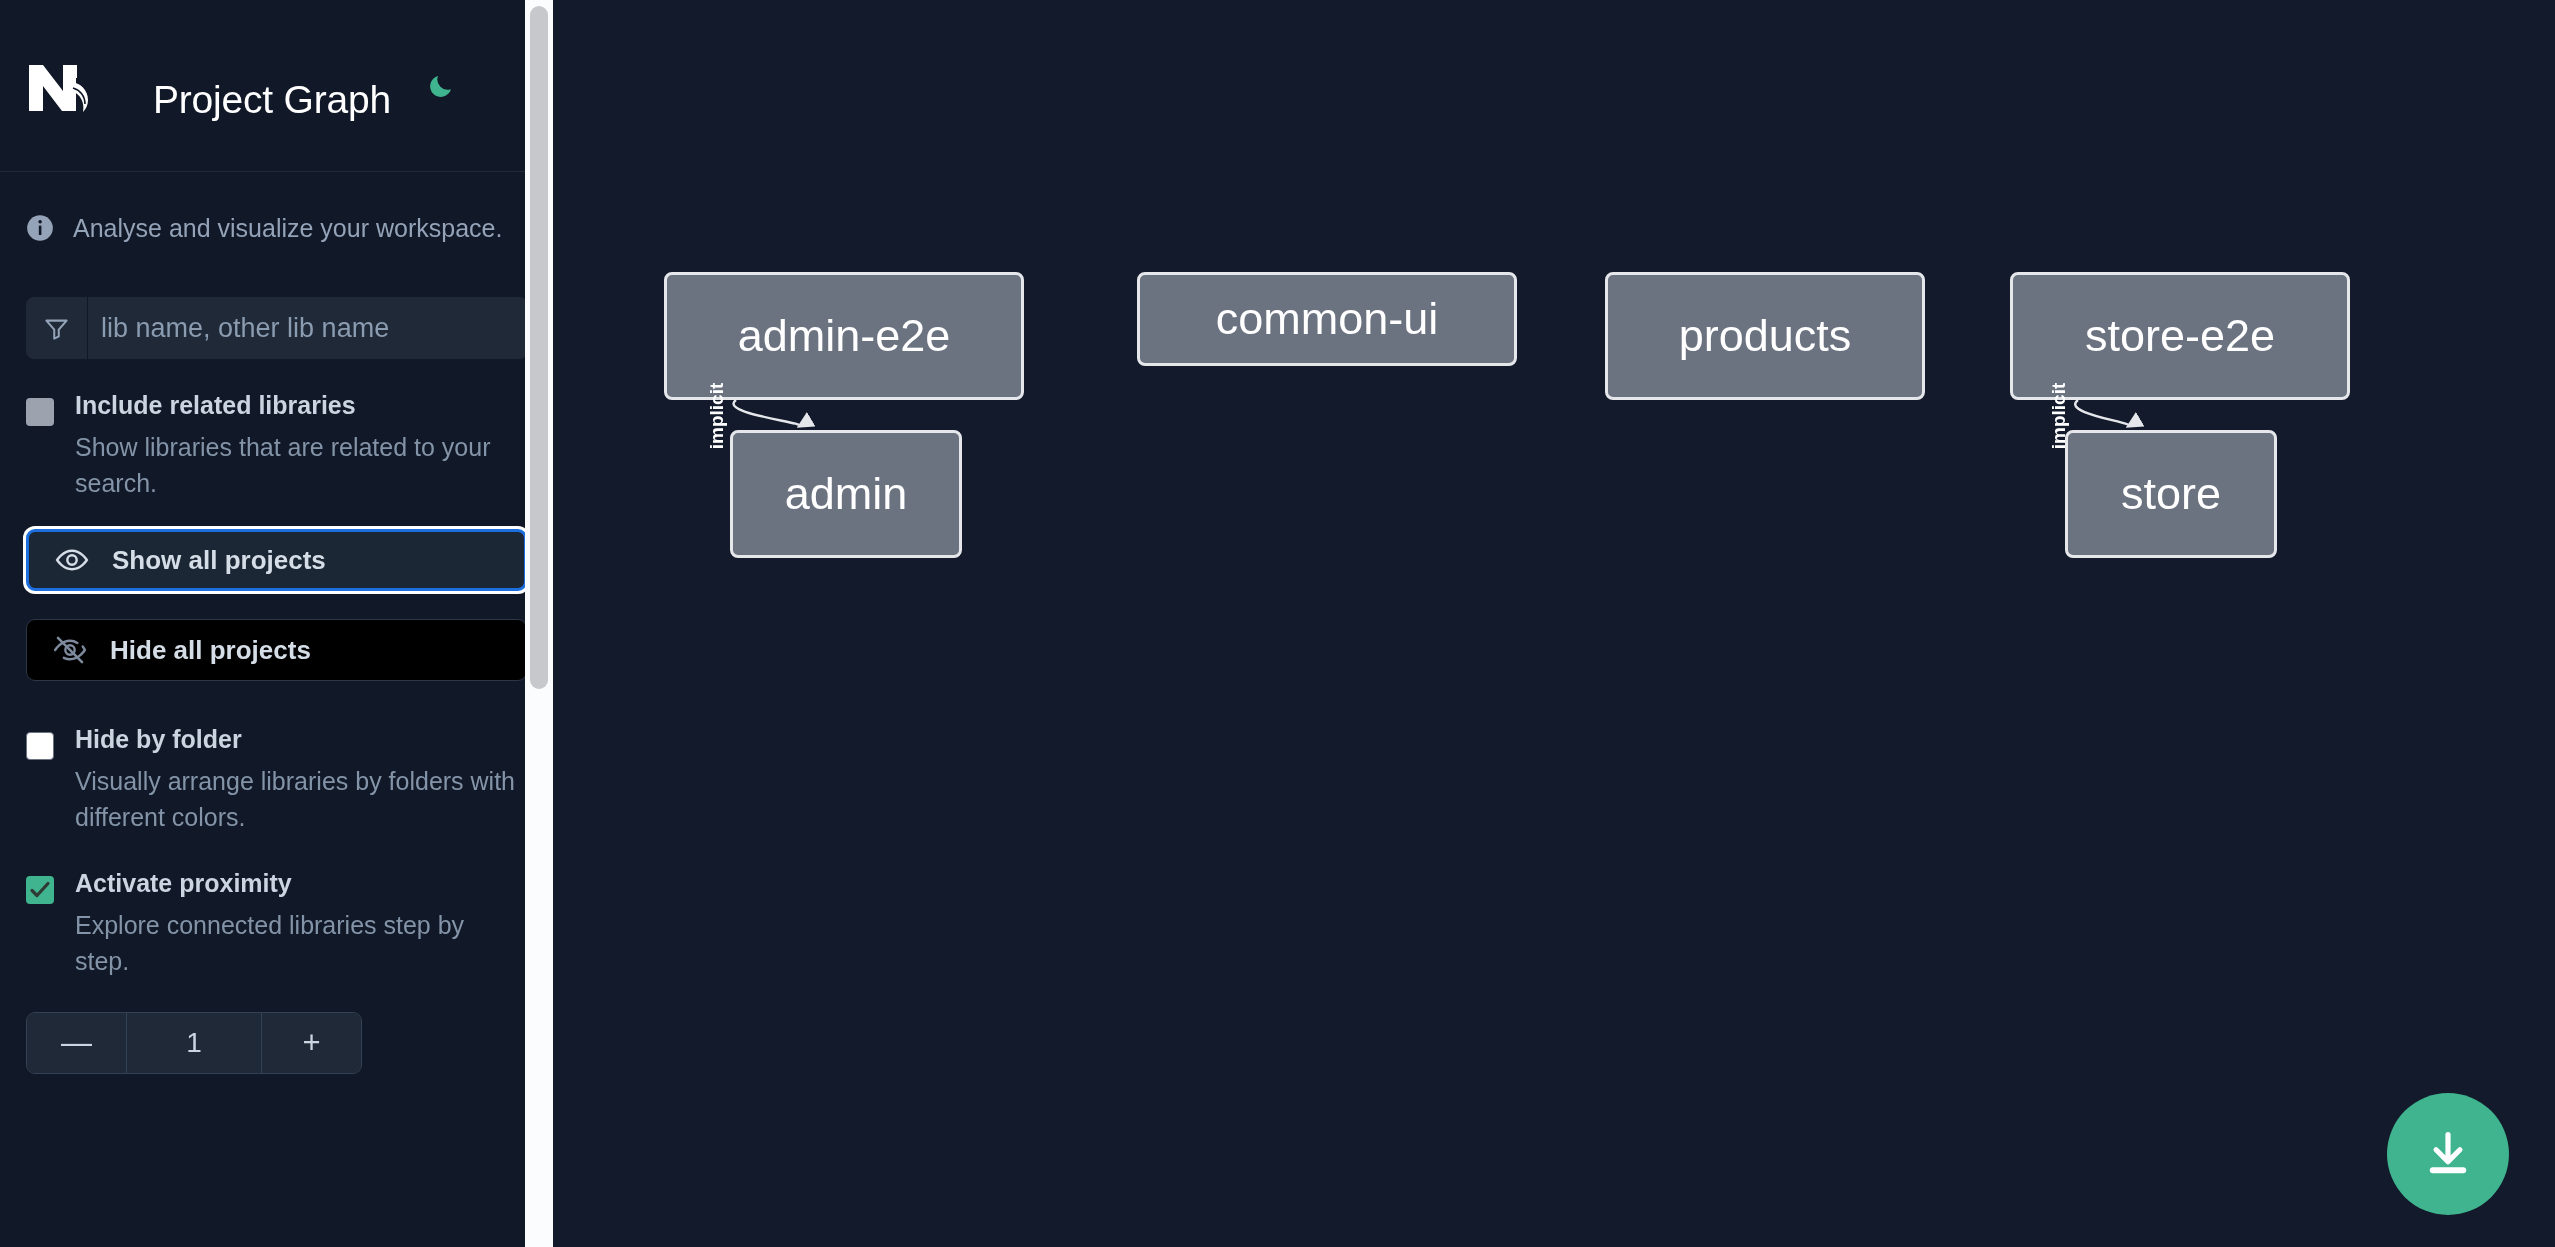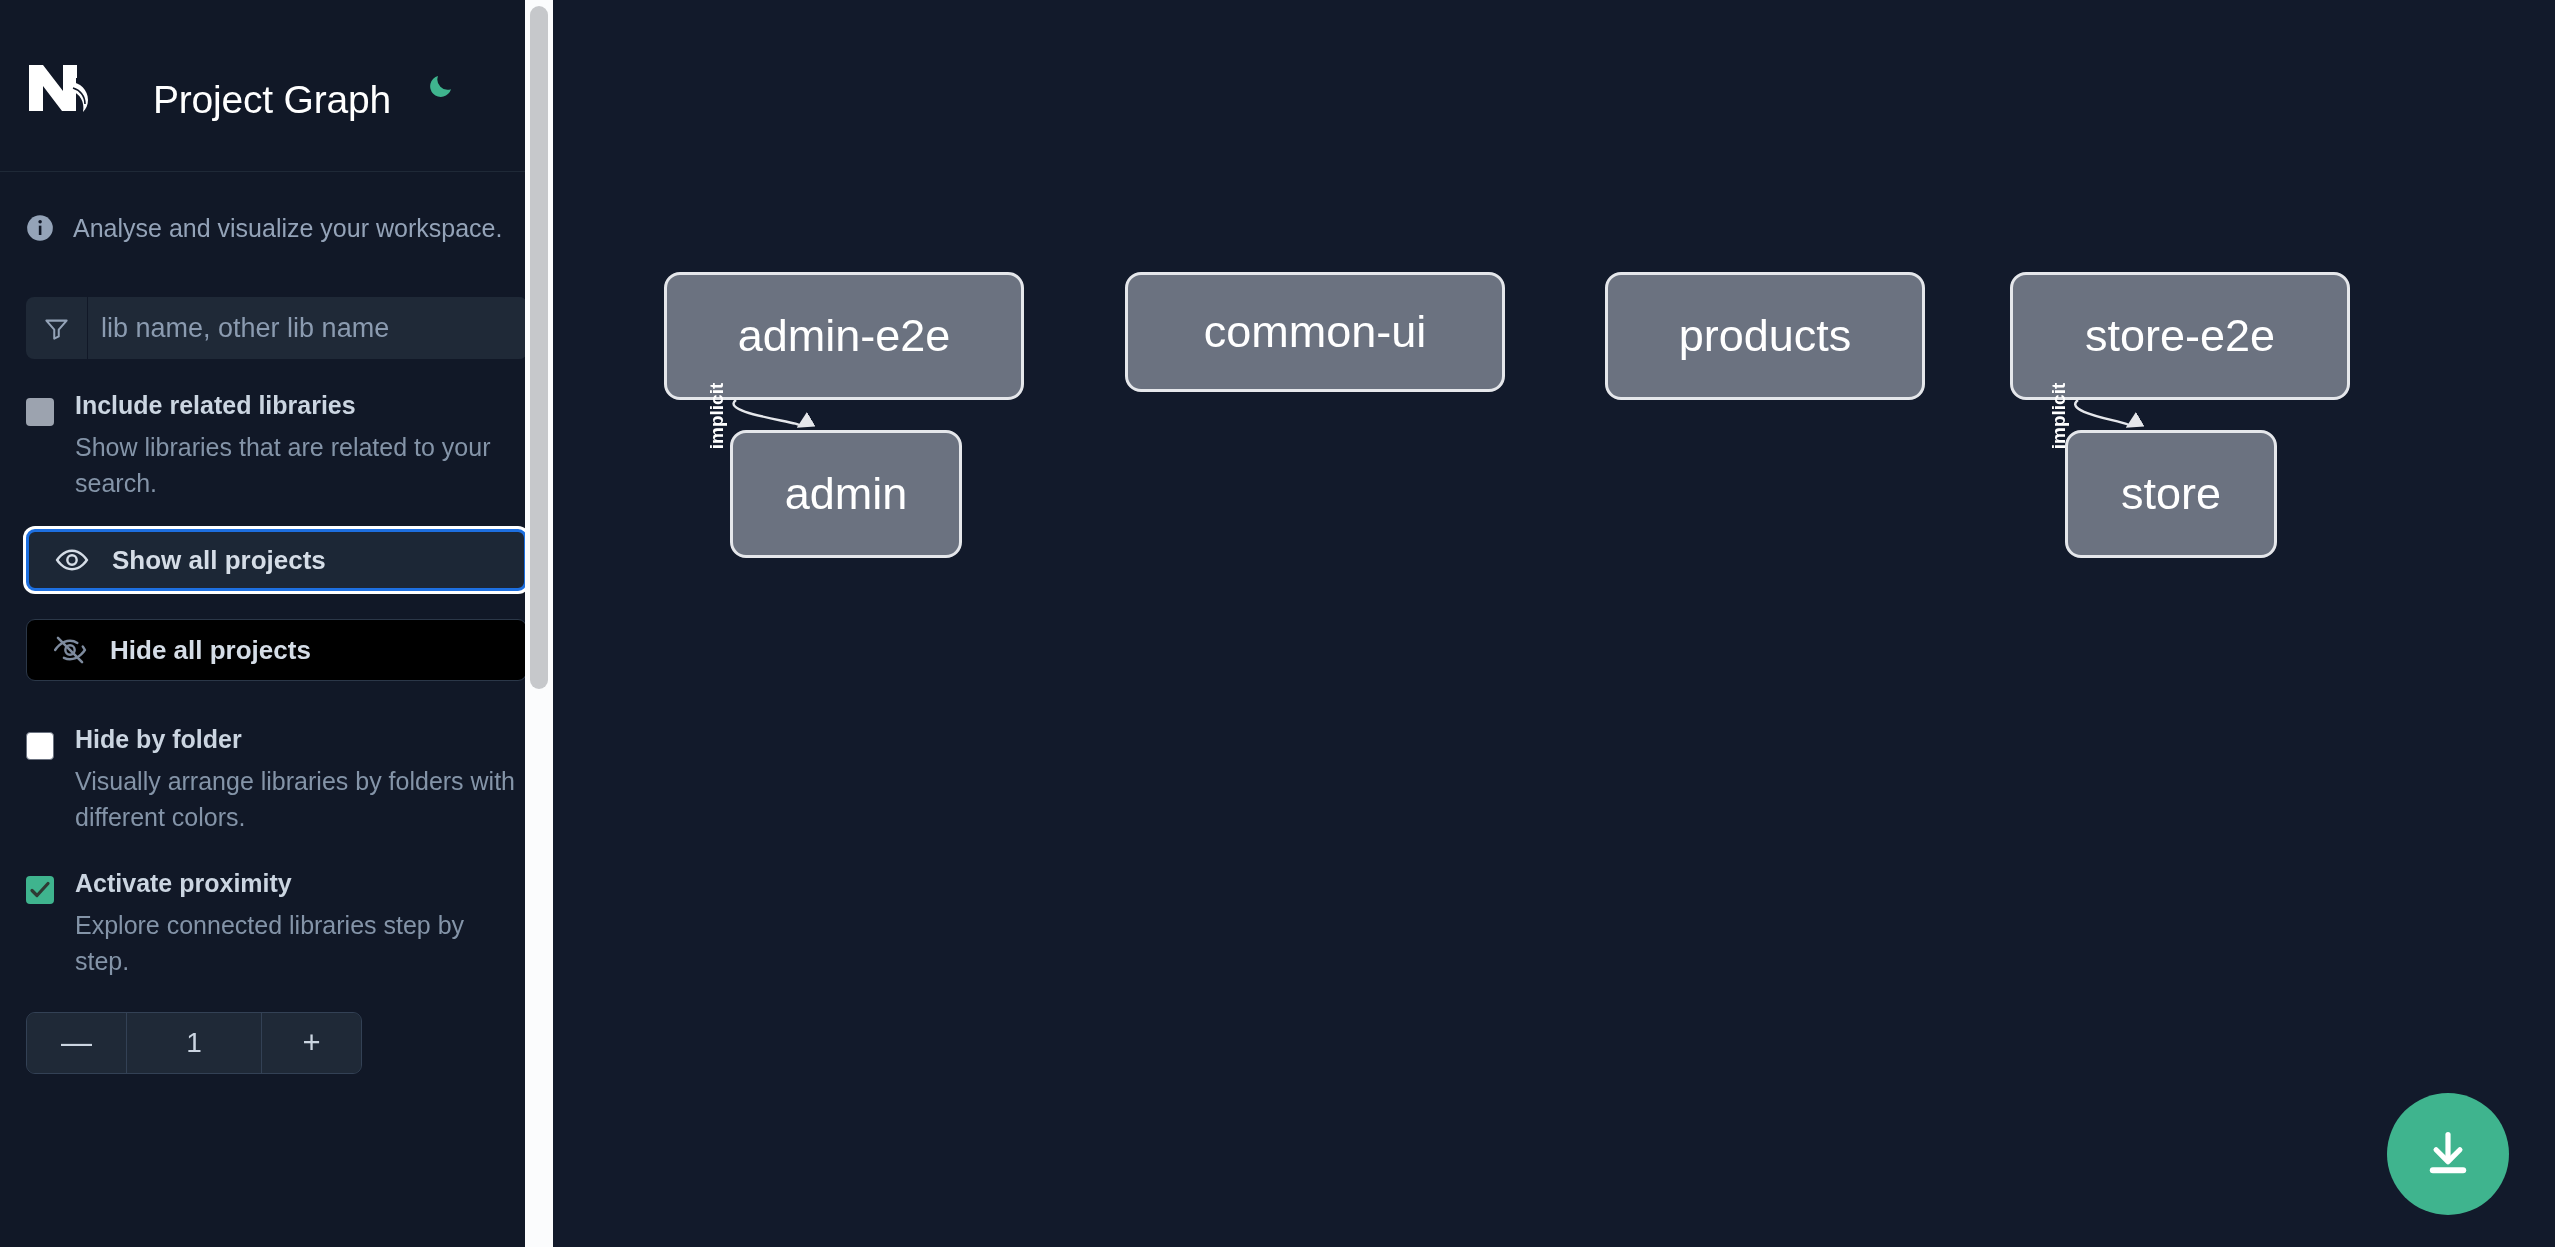--- a/index.html
+++ b/index.html
@@ -189,21 +189,21 @@
     height: 1247px;
     background: #121a2b;
     overflow: hidden;
   }
   .graph-layer { position: absolute; inset: 0; }
 
   .node {
     position: absolute;
     background: #6b7280;
     border: 3px solid #e5e7eb;
-    border-radius: 16px;
+    border-radius: 8px;
     display: flex;
     align-items: center;
     justify-content: center;
     color: #ffffff;
     font-size: 45px;
     font-family: "Liberation Sans", sans-serif;
     white-space: nowrap;
     cursor: pointer;
   }
 
@@ -349,21 +349,21 @@
       <g id="edges">
           <path d="M 183 400 C 165 413.5, 252.6 422.5, 246.6 426" fill="none" stroke="#e5e7eb" stroke-width="2.4" marker-end="url(#arrow)"></path>
           <path d="M 1525 400 C 1507 413.5, 1581.6 422.5, 1575.6 426" fill="none" stroke="#e5e7eb" stroke-width="2.4" marker-end="url(#arrow)"></path>
         </g>
     </svg>
 
     <div id="nodes">
         <div class="node" style="left: 111px; top: 272px; width: 360px; height: 128px;">
           <span>admin-e2e</span>
         </div>
-        <div class="node" style="left: 572px; top: 272px; width: 380px; height: 120px;">
+        <div class="node" style="left: 584px; top: 272px; width: 380px; height: 94px;">
           <span>common-ui</span>
         </div>
         <div class="node" style="left: 1052px; top: 272px; width: 320px; height: 128px;">
           <span>products</span>
         </div>
         <div class="node" style="left: 1457px; top: 272px; width: 340px; height: 128px;">
           <span>store-e2e</span>
         </div>
         <div class="node" style="left: 177px; top: 430px; width: 232px; height: 128px;">
           <span>admin</span>

